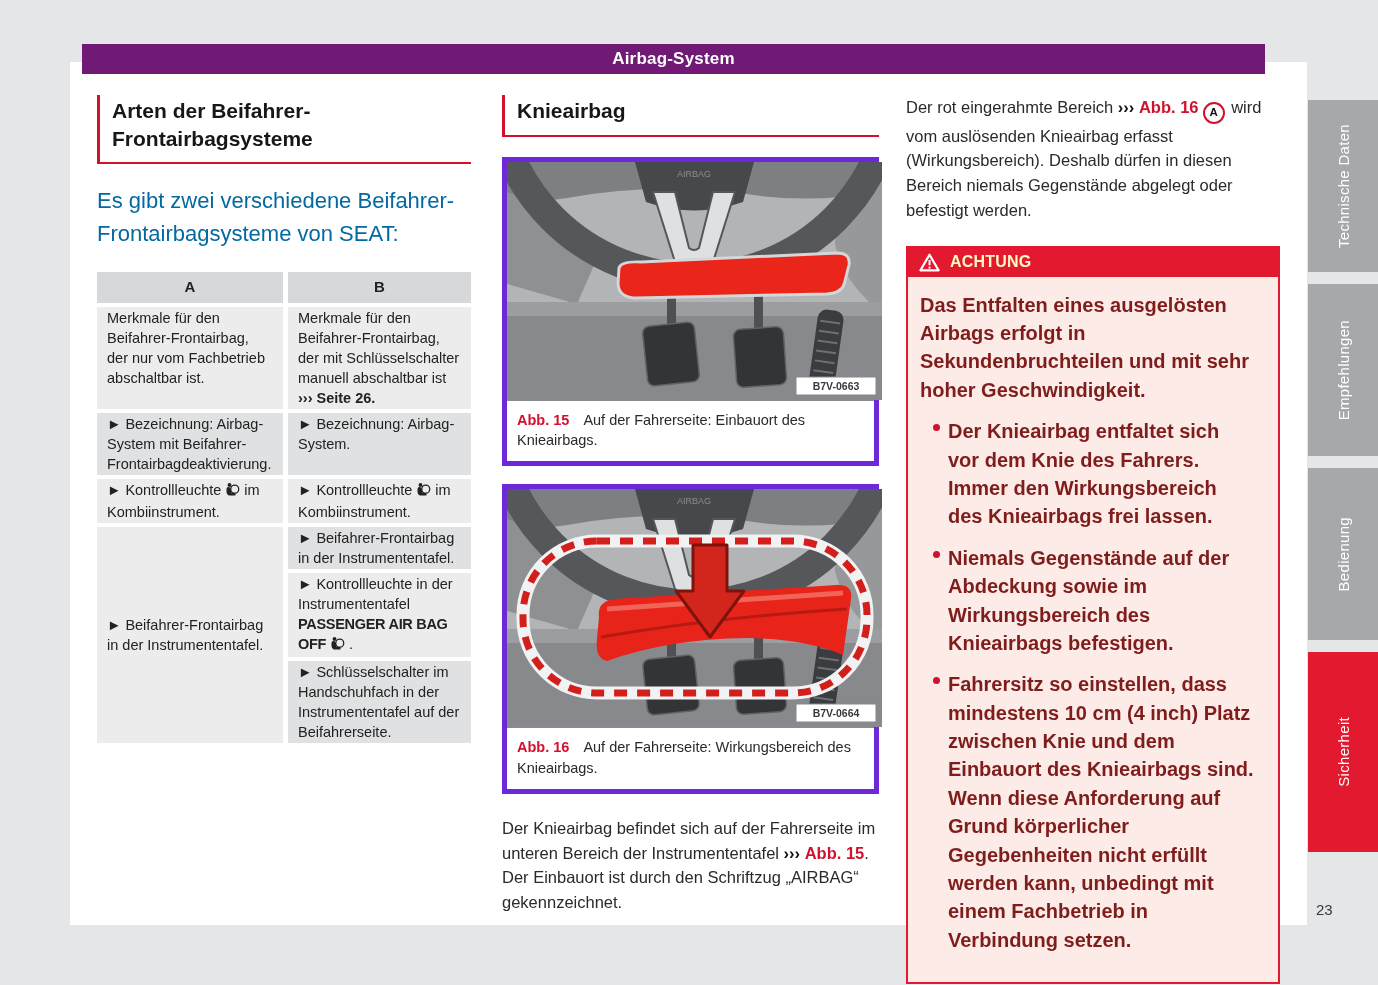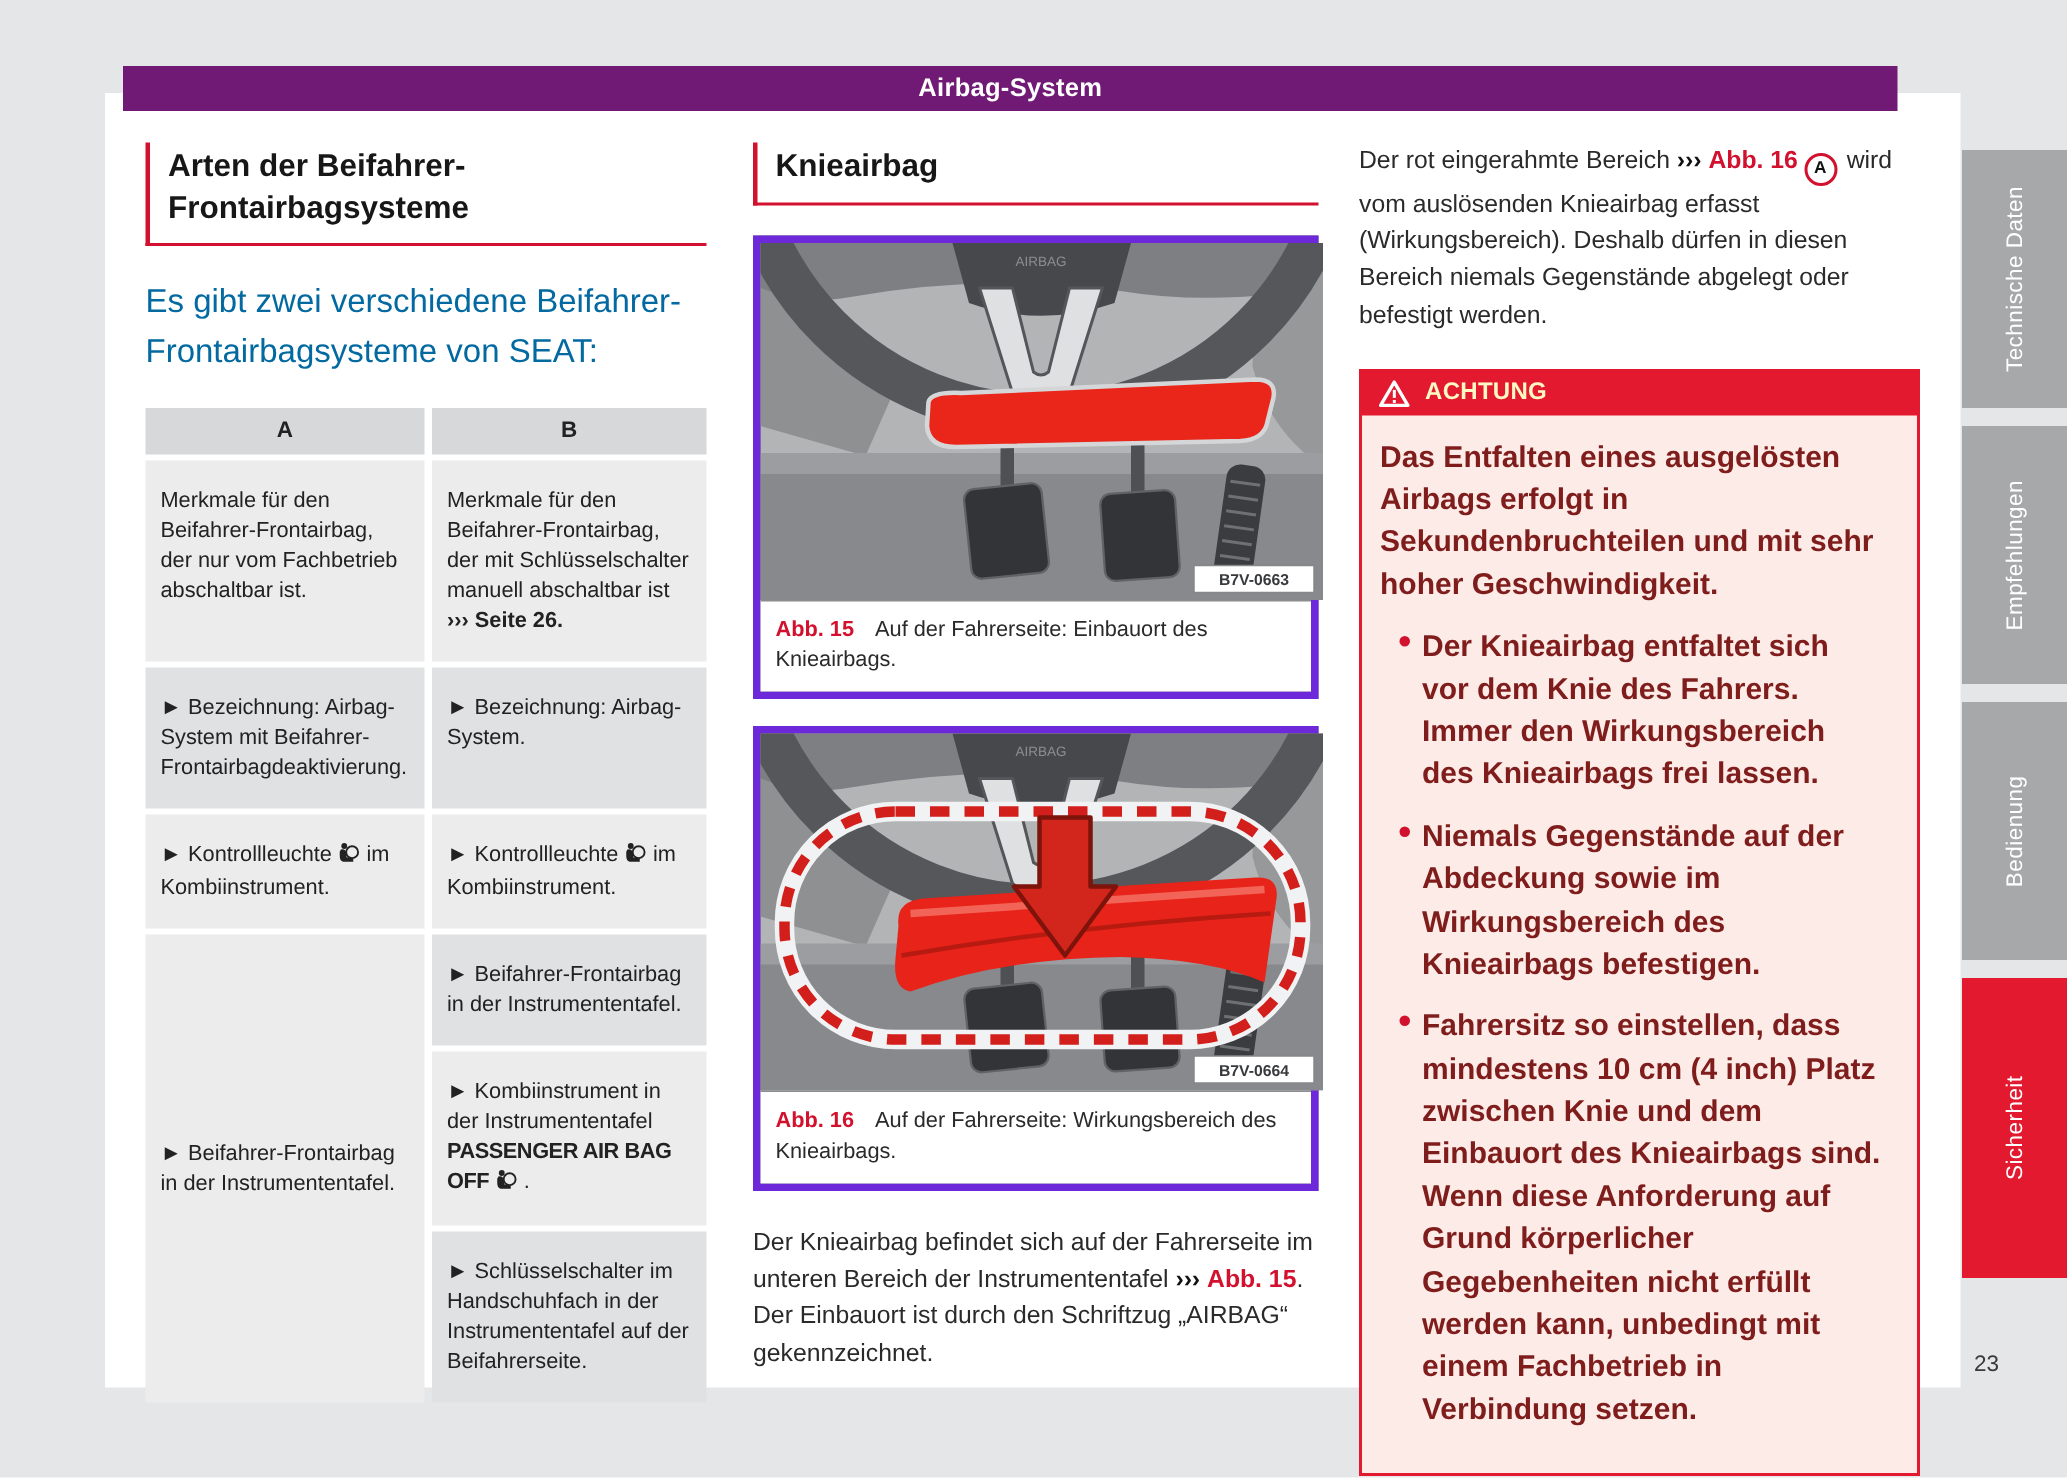--- a/index.html
+++ b/index.html
@@ -25,21 +25,21 @@
     border-left:3px solid #d2112e;
     border-bottom:2px solid #d2112e;
     padding:2px 0 10px 12px;
     font-size:21px;font-weight:700;line-height:1.32;color:#171717;
     margin:0 0 20px 0;
   }
   .intro{font-size:22px;line-height:1.5;margin:0 0 22px 0;color:#0369a1;}
 
   
   .ab-table{display:grid;grid-template-columns:186px 183px;column-gap:5px;row-gap:4px;font-size:14.5px;line-height:1.38;}
-  .cell{padding:17px 10px;color:#222;}
+  .cell{padding:1px 10px;color:#222;}
   .cell-head{background:#d7d8d9;font-weight:700;text-align:center;padding:5px 0;font-size:15px;}
   .shade-light{background:#ececec;}
   .shade-dark{background:#e0e1e2;}
   .b-sub{display:flex;flex-direction:column;row-gap:4px;}
   .b-sub .cell{flex:0 0 auto;}
   .merged-a{display:flex;align-items:center;}
   .bold{font-weight:700;}
   .pab-off{font-weight:700;letter-spacing:-0.3px;}
   .inline-icon{display:inline-block;vertical-align:-2px;margin:0 4px;}
 
@@ -126,21 +126,21 @@
             <circle cx="6" cy="4" r="2.6" fill="#222"></circle>
             <path d="M3,7 Q7,6 8,10 L8,14 L14,15 L14,18 L5,18 Q2,17 2,13 L2,9 Z" fill="#222"></path>
             <circle cx="13" cy="9.5" r="5.3" fill="none" stroke="#222" stroke-width="1.7"></circle>
           </svg></span><span>im Kombiinstrument.</span>
     </div>
 
     <div class="cell shade-light merged-a">► Beifahrer-Frontairbag in der Instrumententafel.</div>
     <div class="b-sub">
       <div class="cell shade-dark">► Beifahrer-Frontairbag in der Instrumententafel.</div>
       <div class="cell shade-light">
-        <span>► Kombiinstrument in der Instrumententafel </span><span class="pab-off">PASSENGER AIR BAG OFF</span><span class="inline-icon"><svg width="15" height="15" viewBox="0 0 20 20">
+        <span>► Kontrollleuchte in der Instrumententafel </span><span class="pab-off">PASSENGER AIR BAG OFF</span><span class="inline-icon"><svg width="15" height="15" viewBox="0 0 20 20">
               <circle cx="6" cy="4" r="2.6" fill="#222"></circle>
               <path d="M3,7 Q7,6 8,10 L8,14 L14,15 L14,18 L5,18 Q2,17 2,13 L2,9 Z" fill="#222"></path>
               <circle cx="13" cy="9.5" r="5.3" fill="none" stroke="#222" stroke-width="1.7"></circle>
             </svg></span><span>.</span>
       </div>
       <div class="cell shade-dark">► Schlüsselschalter im Handschuhfach in der Instrumententafel auf der Beifahrerseite.</div>
     </div>
   </div>
 </div>
 

